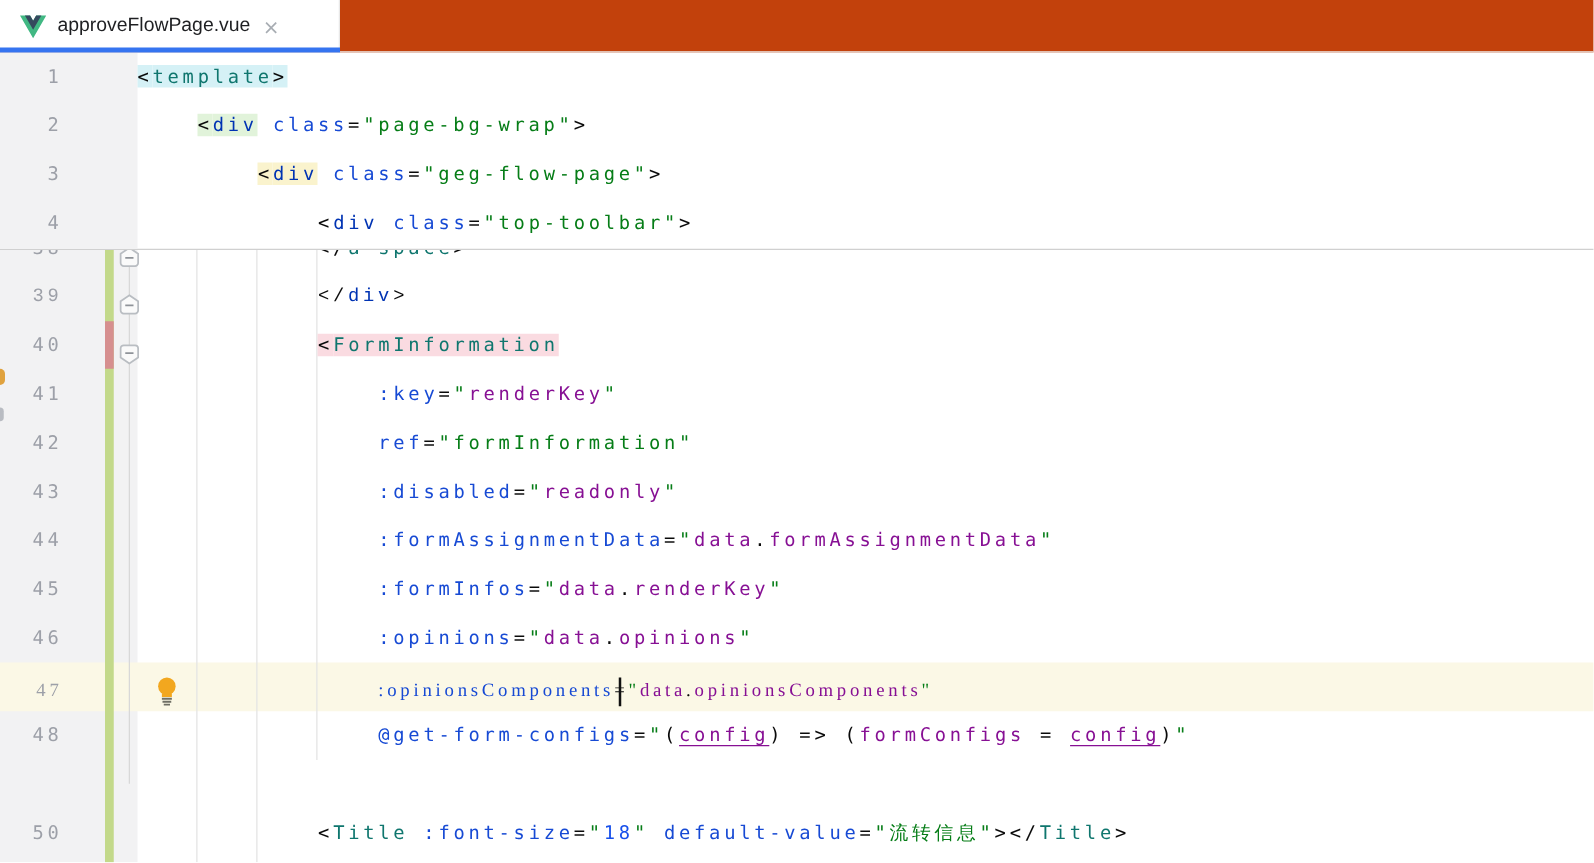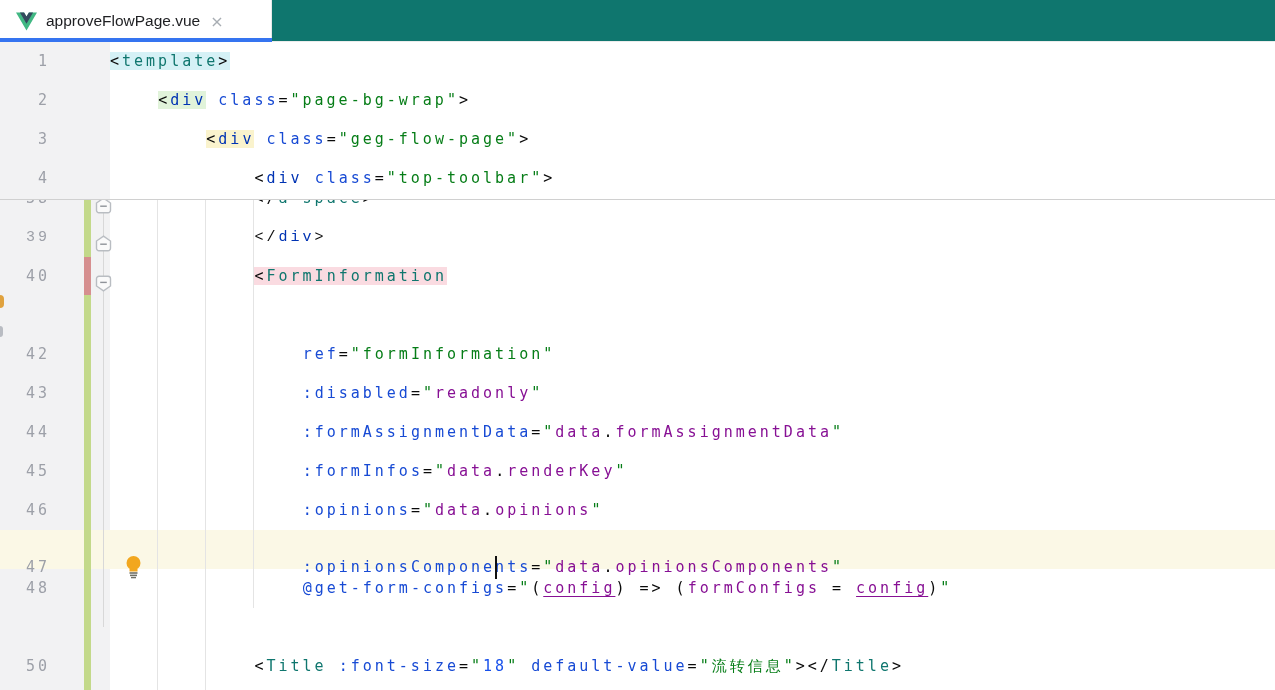--- a/index.html
+++ b/index.html
@@ -1,19 +1,19 @@
 <!DOCTYPE html>
 <html><head>
 <meta charset="utf-8">
 <style>
   html,body{margin:0;padding:0;background:#ffffff;}
   .screen{position:relative;width:1275px;height:690px;background:#fff;overflow:hidden;
           font-family:"DejaVu Sans Mono","Liberation Mono",monospace;}
   
-  .tabbar{position:absolute;top:0;left:0;width:1275px;height:42px;background:#0f766e;
+  .tabbar{position:absolute;top:0;left:0;width:1275px;height:42px;background:#c2410c;
           border-bottom:1px solid #ececec;box-sizing:border-box;z-index:20;}
   .tab{position:absolute;left:0;top:0;width:272px;height:42px;box-sizing:border-box;
        border-right:1px solid #e8e8e8;display:flex;align-items:center;padding-left:16px;
        font-family:"Liberation Sans","DejaVu Sans",sans-serif;font-size:15.5px;color:#1e1f22;background:#fff;}
   .tab .vlogo{width:21px;height:19px;margin-right:9px;flex:0 0 auto;}
   .tab .close{margin-left:10px;color:#a8adb3;font-size:16px;font-family:"DejaVu Sans",sans-serif;cursor:pointer;}
   .tab-indicator{position:absolute;left:0;top:38px;width:272px;height:4px;background:#3574f0;}
   
   .editor{position:absolute;top:42px;left:0;width:1275px;height:648px;font-size:15px;
           letter-spacing:3px;background:#fff;}
@@ -81,26 +81,27 @@
               <line x1="5.2" y1="9.2" x2="11.8" y2="9.2" stroke="#8f9399" stroke-width="1.4"></line>
             </svg></span><span class="code" style="left: 254.48px;"><span class="tk-punc">&lt;/</span><span class="tk-tag">a-space</span><span class="tk-punc">&gt;</span></span></div>
         <div class="row" style="top: 176px; font-family: Liberation Mono, monospace;"><span class="lnum">39</span><span class="fold-icon" style="top: 11px;"><svg viewBox="0 0 17 17">
               <path d="M8.5 1.2 15.5 6v7.3a2.5 2.5 0 0 1-2.5 2.5H4a2.5 2.5 0 0 1-2.5-2.5V6Z" fill="#fafafa" stroke="#b9bdc2" stroke-width="1.4"></path>
               <line x1="5.2" y1="9.2" x2="11.8" y2="9.2" stroke="#8f9399" stroke-width="1.4"></line>
             </svg></span><span class="code" style="left: 254.48px;"><span class="tk-punc">&lt;/</span><span class="tk-tagB">div</span><span class="tk-punc">&gt;</span></span></div>
         <div class="row" style="top: 215px;"><span class="lnum">40</span><span class="fold-icon" style="top: 11px;"><svg viewBox="0 0 17 17">
               <path d="M8.5 15.8 1.5 11V3.7A2.5 2.5 0 0 1 4 1.2h9a2.5 2.5 0 0 1 2.5 2.5V11Z" fill="#fafafa" stroke="#b9bdc2" stroke-width="1.4"></path>
               <line x1="5.2" y1="7.4" x2="11.8" y2="7.4" stroke="#8f9399" stroke-width="1.4"></line>
             </svg></span><span class="code" style="left: 254.48px;"><span class="tk-punc hl-pink">&lt;</span><span class="tk-tag hl-pink">FormInformation</span></span></div>
+        <div class="row" style="top: 254px;"><span class="lnum">41</span><span class="code" style="left: 302.64px;"><span class="tk-attr">:key</span><span class="tk-punc">=</span><span class="tk-str">"</span><span class="tk-expr">renderKey</span><span class="tk-str">"</span></span></div>
         <div class="row" style="top: 293px;"><span class="lnum">42</span><span class="code" style="left: 302.64px;"><span class="tk-attr">ref</span><span class="tk-punc">=</span><span class="tk-str">"formInformation"</span></span></div>
         <div class="row" style="top: 332px;"><span class="lnum">43</span><span class="code" style="left: 302.64px;"><span class="tk-attr">:disabled</span><span class="tk-punc">=</span><span class="tk-str">"</span><span class="tk-expr">readonly</span><span class="tk-str">"</span></span></div>
         <div class="row" style="top: 371px; text-decoration: underline;"><span class="lnum">44</span><span class="code" style="left: 302.64px;"><span class="tk-attr">:formAssignmentData</span><span class="tk-punc">=</span><span class="tk-str">"</span><span class="tk-expr">data</span><span class="tk-punc">.</span><span class="tk-expr">formAssignmentData</span><span class="tk-str">"</span></span></div>
         <div class="row" style="top: 410px;"><span class="lnum">45</span><span class="code" style="left: 302.64px;"><span class="tk-attr">:formInfos</span><span class="tk-punc">=</span><span class="tk-str">"</span><span class="tk-expr">data</span><span class="tk-punc">.</span><span class="tk-expr">renderKey</span><span class="tk-str">"</span></span></div>
         <div class="row" style="top: 449px;"><span class="lnum">46</span><span class="code" style="left: 302.64px;"><span class="tk-attr">:opinions</span><span class="tk-punc">=</span><span class="tk-str">"</span><span class="tk-expr">data</span><span class="tk-punc">.</span><span class="tk-expr">opinions</span><span class="tk-str">"</span></span></div>
-        <div class="row" style="top: 506px;"><span class="lnum">47</span><span class="bulb"><svg viewBox="0 0 19 25">
+        <div class="row" style="top: 492px; font-family: Liberation Serif, serif;"><span class="lnum">47</span><span class="bulb"><svg viewBox="0 0 19 25">
               <circle cx="9.5" cy="8" r="7" fill="#f2a71f"></circle>
               <path d="M5.5 13.5h8v3h-8z" fill="#f2a71f"></path>
               <line x1="5.5" y1="18" x2="13.5" y2="18" stroke="#6f6f65" stroke-width="1.6"></line>
               <line x1="6" y1="20.4" x2="13" y2="20.4" stroke="#6f6f65" stroke-width="1.6"></line>
               <line x1="7" y1="22.6" x2="12" y2="22.6" stroke="#6f6f65" stroke-width="1.4"></line>
             </svg></span><span class="code" style="left: 302.64px;"><span class="tk-attr">:opinionsComponents</span><span class="tk-punc">=</span><span class="tk-str">"</span><span class="tk-expr">data</span><span class="tk-punc">.</span><span class="tk-expr">opinionsComponents</span><span class="tk-str">"</span></span><span class="caret" style="left: 495.28px;"></span></div>
         <div class="row" style="top: 527px;"><span class="lnum">48</span><span class="code" style="left: 302.64px;"><span class="tk-attr">@get-form-configs</span><span class="tk-punc">=</span><span class="tk-str">"</span><span class="tk-punc">(</span><span class="tk-exprU">config</span><span class="tk-punc">) =&gt; (</span><span class="tk-expr">formConfigs</span><span class="tk-punc"> = </span><span class="tk-exprU">config</span><span class="tk-punc">)</span><span class="tk-str">"</span></span></div>
         <div class="row" style="top: 605px;"><span class="lnum">50</span><span class="code" style="left: 254.48px;"><span class="tk-punc">&lt;</span><span class="tk-tag">Title</span><span class="tk-punc"> </span><span class="tk-attr">:font-size</span><span class="tk-punc">=</span><span class="tk-str">"</span><span class="tk-num">18</span><span class="tk-str">"</span><span class="tk-punc"> </span><span class="tk-attr">default-value</span><span class="tk-punc">=</span><span class="tk-str">"流转信息"</span><span class="tk-punc">&gt;&lt;/</span><span class="tk-tag">Title</span><span class="tk-punc">&gt;</span></span><span class="squig" style="left: 254.48px;"></span></div>
       </div>
 

